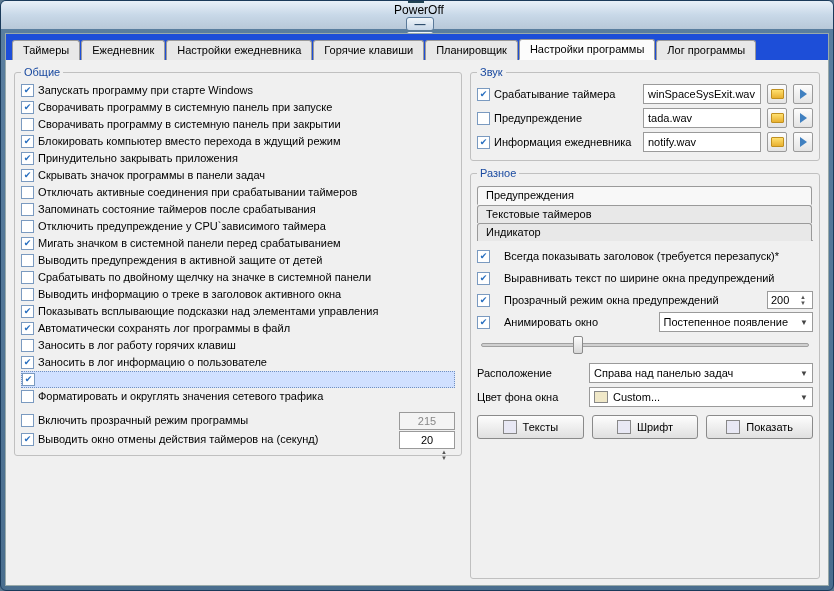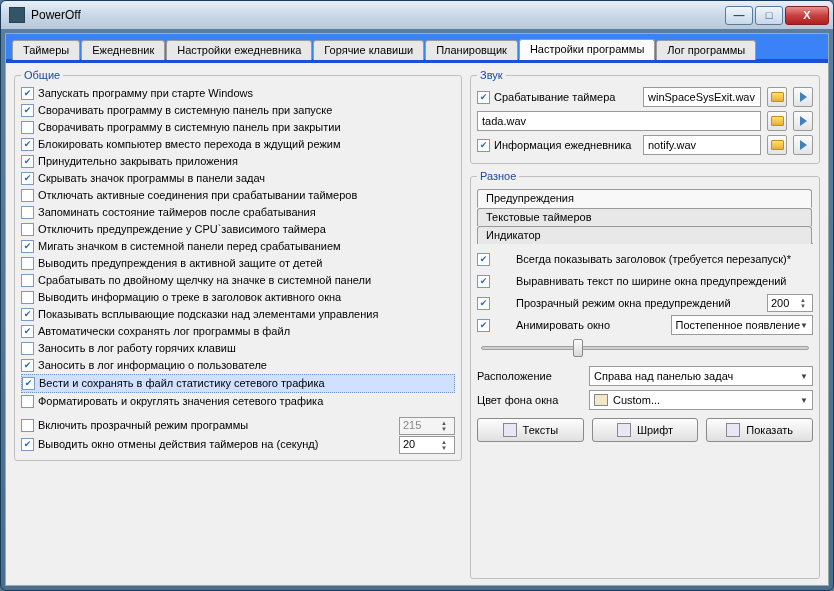--- a/index.html
+++ b/index.html
@@ -25,20 +25,21 @@
   }
   .titlebar {
     height: 28px;
     display: flex;
     align-items: center;
     padding: 0 4px 0 8px;
     color: #000;
     background: linear-gradient(to bottom, #e8f0f8 0%, #c8d8e8 50%, #b8c8d8 100%);
     border-top-left-radius: 5px;
     border-top-right-radius: 5px;
+    flex-direction: column;
   }
   .titlebar .app-icon {
     width: 16px;
     height: 16px;
     margin-right: 6px;
     background: #356;
     border: 1px solid #245;
   }
   .titlebar .title { flex: 1; font-size: 12px; }
   .winbtn {
@@ -67,22 +68,22 @@
     background: #f0f0f0;
     border: 1px solid #9aa;
     display: flex;
     flex-direction: column;
     overflow: hidden;
   }
   .tabs {
     display: flex;
     align-items: flex-end;
     padding: 4px 1px 0 6px;
-    background: #3b82f6;
-    border-bottom: 4px solid #1d4ed8;
+    background: #1d4ed8;
+    border-bottom: 1px solid #1d4ed8;
   }
   .tab {
     padding: 3px 10px 4px 10px;
     border: 1px solid #9a9a9a;
     border-bottom: none;
     background: #e8e8e8;
     margin-right: 1px;
     border-top-left-radius: 3px;
     border-top-right-radius: 3px;
     position: relative;
@@ -152,20 +153,21 @@
   .row-input .label-col { flex: 1; display: flex; align-items: center; }
   .spin {
     width: 56px;
     height: 18px;
     border: 1px solid #9a9a9a;
     background: #fff;
     display: flex;
     align-items: center;
     padding: 0 3px;
     font-size: 11px;
+    flex-direction: column;
   }
   .spin.disabled { background: #f4f4f4; color: #888; }
   .spin .updown {
     margin-left: auto;
     width: 14px;
     display: flex;
     flex-direction: column;
     font-size: 6px;
     line-height: 6px;
     color: #555;
@@ -230,21 +232,21 @@
     top: 1px;
   }
   .subtab.active {
     background: #f8f8f8;
     border-bottom: 1px solid #f8f8f8;
   }
   .warn-row {
     display: flex;
     align-items: center;
     min-height: 22px;
-    gap: 22px;
+    gap: 10px;
   }
   .warn-row .text { flex: 1; }
   .spin-sm {
     width: 46px;
     height: 18px;
     border: 1px solid #9a9a9a;
     background: #fff;
     display: flex;
     align-items: center;
     padding: 0 3px;
@@ -418,21 +420,20 @@
               <div class="check-row">
                 <span class="cb"></span>
                 <span>Заносить в лог работу горячих клавиш</span>
               </div>
               <div class="check-row">
                 <span class="cb checked"></span>
                 <span>Заносить в лог информацию о пользователе</span>
               </div>
               <div class="check-row selected">
                 <span class="cb checked"></span>
-                <span>Вести и сохранять в файл статистику сетевого трафика</span>
               </div>
               <div class="check-row">
                 <span class="cb"></span>
                 <span>Форматировать и округлять значения сетевого трафика</span>
               </div>
             </div>
           <div class="sep"></div>
           <div id="extra-list">
               <div class="row-input">
                 <div class="label-col">
@@ -476,20 +477,24 @@
                 </div>
                 <div class="textbox">winSpaceSysExit.wav</div>
                 <div class="ibtn">
                   <div class="folder-icon"></div>
                 </div>
                 <div class="ibtn">
                   <div class="play-icon"></div>
                 </div>
               </div>
               <div class="sound-row">
+                <div class="cb-wrap">
+                  <span class="cb"></span>
+                  <span>Предупреждение</span>
+                </div>
                 <div class="textbox">tada.wav</div>
                 <div class="ibtn">
                   <div class="folder-icon"></div>
                 </div>
                 <div class="ibtn">
                   <div class="play-icon"></div>
                 </div>
               </div>
               <div class="sound-row">
                 <div class="cb-wrap">

